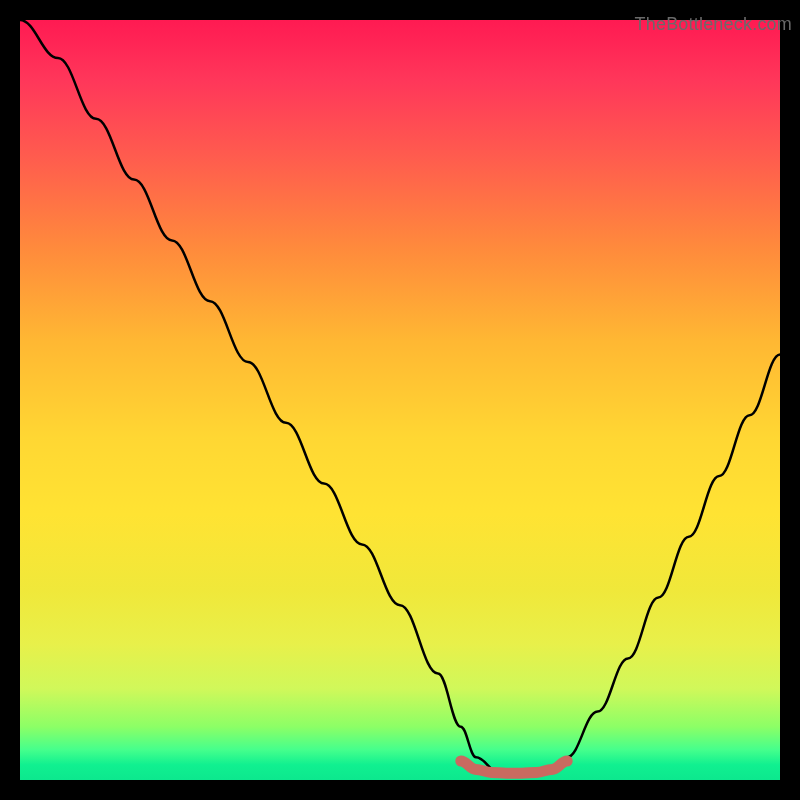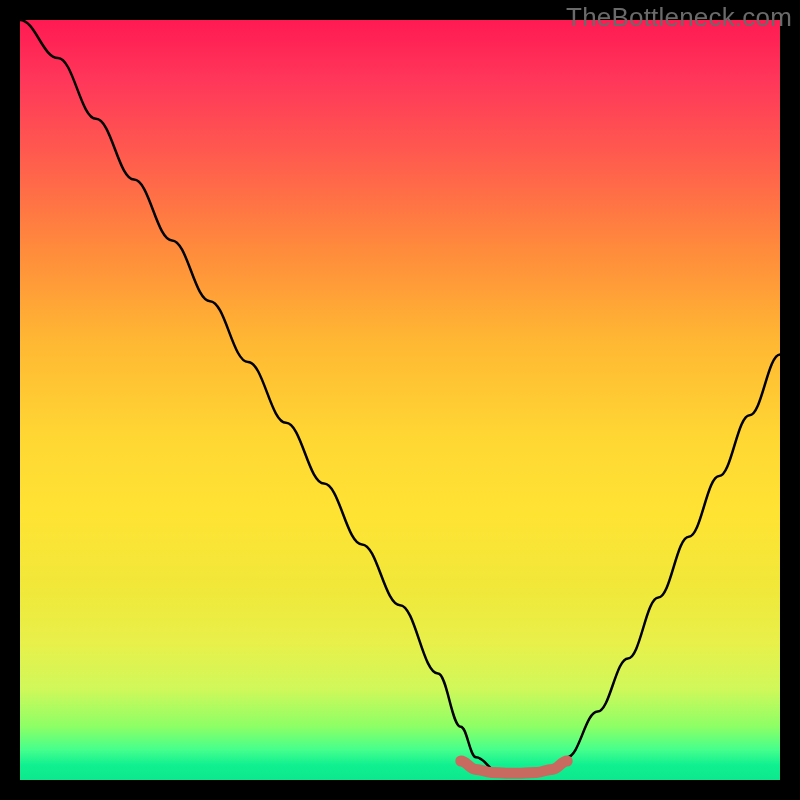--- a/index.html
+++ b/index.html
@@ -45,24 +45,24 @@
     left: 0;
     top: 0;
     width: 760px;
     height: 760px;
   }
   .zone-svg {
     pointer-events: none;
   }
   .watermark {
     position: absolute;
-    top: 2px;
+    top: 14px;
     right: 8px;
     color: #6a6a6a;
-    font-size: 26px;
+    font-size: 18px;
     font-weight: 500;
     letter-spacing: 0.2px;
   }
 </style>
 </head>
 <body>
 
 <div class="frame">
 
   <div class="plot-area">

